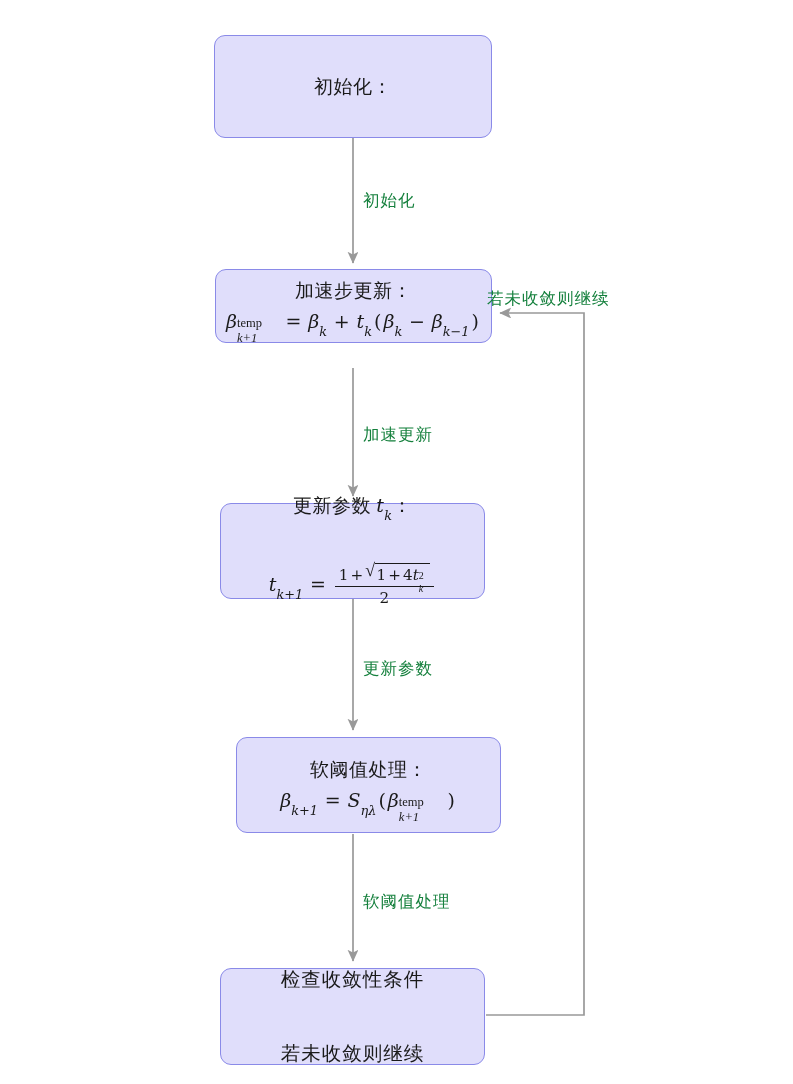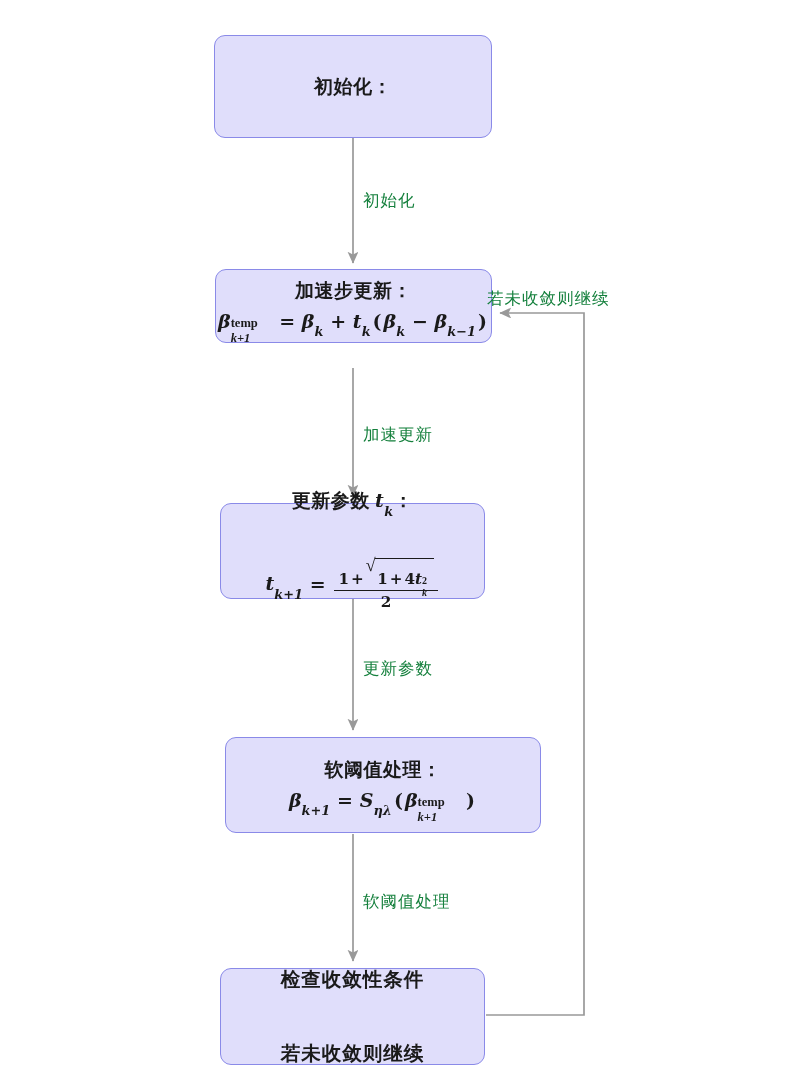--- a/index.html
+++ b/index.html
@@ -34,21 +34,20 @@
     position: absolute;
     box-sizing: border-box;
     background: #E0DEFB;
     border: 1.2px solid #8A8AE8;
     border-radius: 11px;
     display: flex;
     flex-direction: column;
     align-items: center;
     justify-content: center;
     color: #1a1a1a;
-    font-weight: bold;
   }
 
   .node-line {
     text-align: center;
     white-space: nowrap;
     line-height: 1.32;
   }
   .node-title {
     font-size: 19px;
     letter-spacing: 0.5px;
@@ -131,21 +130,21 @@
 
   .sqrt {
     display: inline-block;
     position: relative;
     padding-left: 0.62em;
     white-space: nowrap;
   }
   .sqrt > .radicand {
     display: inline-block;
     border-top: 1.1px solid #1a1a1a;
-    padding: 10px 2px 0 2px;
+    padding: 1px 2px 0 2px;
   }
   .sqrt > .radsign {
     position: absolute;
     left: 0;
     top: -0.06em;
     font-size: 1.18em;
     line-height: 1;
   }
 
   .edge-label {
@@ -199,21 +198,21 @@
 
   <div class="node" style="left:220px; top:503px; width:265px; height:96px;gap:44px;">
     <div class="node-line node-title">
       更新参数&nbsp;<span class="mi">t</span><sub class="mi">k</sub>：
     </div>
     <div class="node-line node-formula" style="margin-top:2px;">
       <span class="mi">t</span><sub class="mi">k+1</sub>&nbsp;<span class="mo">=</span>&nbsp;<span class="frac"><span class="num"><span class="mi-up">1</span><span class="mo">+</span><span class="sqrt"><span class="radsign">√</span><span class="radicand"><span class="mi-up">1</span><span class="mo">+</span><span class="mi-up">4</span><span class="mi">t</span><span class="subsup" style="width:0.62em;"><span class="sp">2</span><span class="sb">k</span></span></span></span></span><span class="den"><span class="mi-up">2</span></span></span>
     </div>
   </div>
 
-  <div class="node" style="left:225px; top:737px; width:316px; height:96px;">
+  <div class="node" style="left:236px; top:737px; width:265px; height:96px;">
     <div class="node-line node-title">软阈值处理：</div>
     <div class="node-line node-formula">
       <span class="mi">β</span><sub class="mi">k+1</sub>&nbsp;<span class="mo">=</span>&nbsp;<span class="mi">S</span><sub class="mi">ηλ</sub><span class="mo">(</span><span class="mi">β</span><span class="subsup"><span class="sp">temp</span><span class="sb">k+1</span></span><span style="display:inline-block;width:2.45em;"></span><span class="mo">)</span>
     </div>
   </div>
 
   <div class="node" style="left:220px; top:968px; width:265px; height:97px;gap:42px;">
     <div class="node-line node-plain">检查收敛性条件</div>
     <div class="node-line node-plain">若未收敛则继续</div>
   </div>

